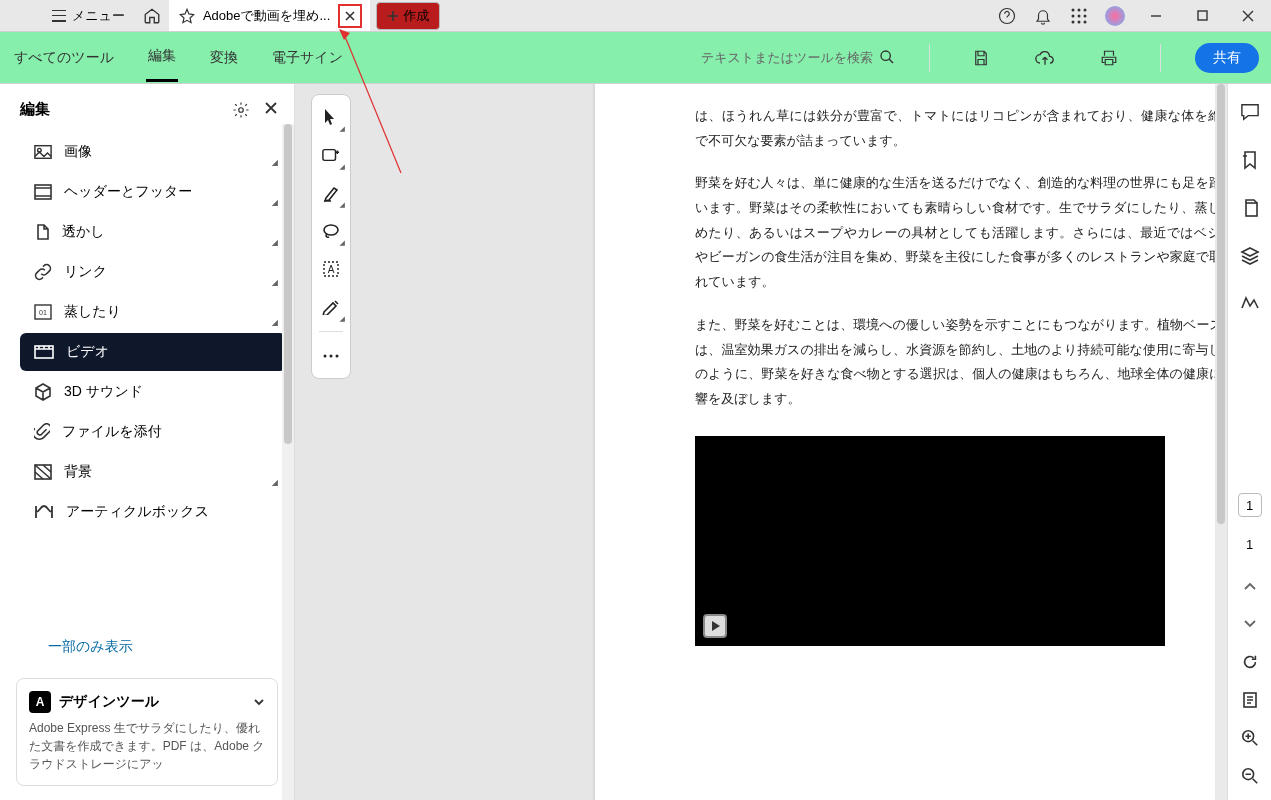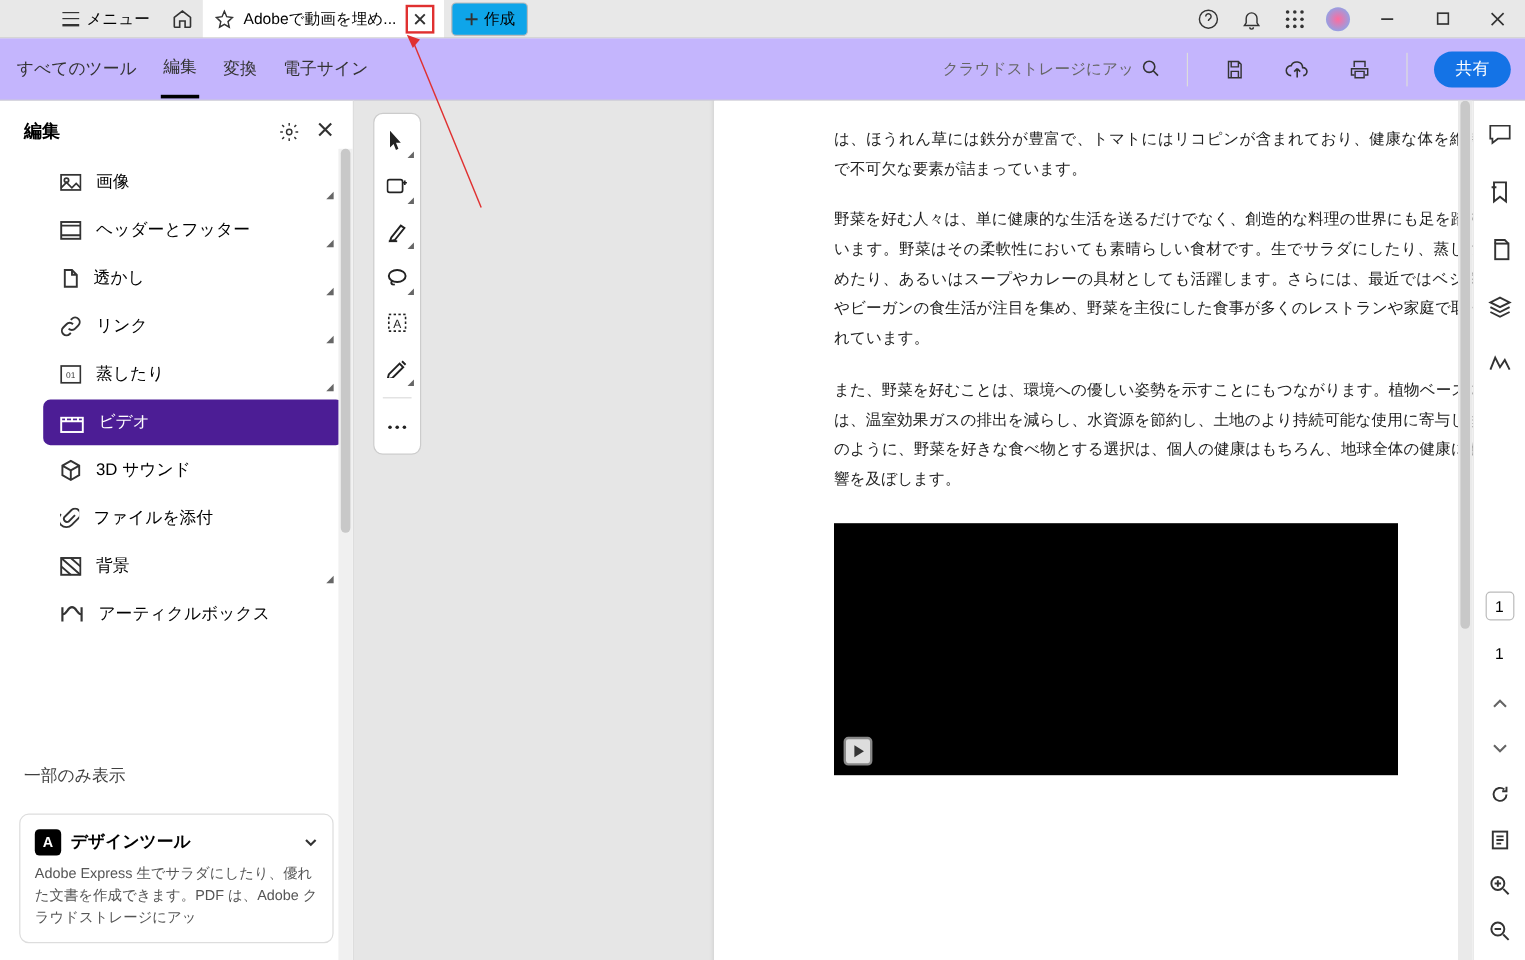--- a/index.html
+++ b/index.html
@@ -7,49 +7,49 @@
 
 
 .title-bar { height: 32px; background: #e8e8e8; display: flex; align-items: center; border-bottom: 1px solid #d0d0d0; }
 .menu-btn { display: flex; align-items: center; gap: 6px; padding: 0 10px; height: 100%; font-size: 13px; cursor: pointer; margin-left: 42px; }
 .hamburger { display: inline-block; width: 14px; height: 12px; position: relative; }
 .hamburger::before, .hamburger::after, .hamburger span { content: ""; position: absolute; left: 0; right: 0; height: 1.5px; background: #333; }
 .hamburger::before { top: 0; } .hamburger span { top: 5px; } .hamburger::after { bottom: 0; }
 .home-btn { width: 34px; height: 100%; display: flex; align-items: center; justify-content: center; cursor: pointer; }
 .tab { display: flex; align-items: center; height: 100%; padding: 0 8px 0 10px; background: #fff; gap: 8px; font-size: 13px; min-width: 180px; }
 .tab .close-btn { width: 24px; height: 24px; display: flex; align-items: center; justify-content: center; cursor: pointer; border: 2px solid #e03030; }
-.new-tab-btn { display: flex; align-items: center; gap: 4px; margin-left: 6px; padding: 4px 10px; border: 1px solid #bbb; border-radius: 4px; background: #0ea5e9; font-size: 13px; cursor: pointer; }
+.new-tab-btn { display: flex; align-items: center; gap: 4px; margin-left: 6px; padding: 4px 10px; border: 1px solid #bbb; border-radius: 4px; background: #b91c1c; font-size: 13px; cursor: pointer; }
 .title-spacer { flex: 1; }
 .title-icon { width: 36px; height: 100%; display: flex; align-items: center; justify-content: center; cursor: pointer; }
 .profile-icon { width: 20px; height: 20px; border-radius: 50%; background: radial-gradient(circle, #ff6b9d, #6bb5ff); }
 .win-btn { width: 46px; height: 100%; display: flex; align-items: center; justify-content: center; cursor: pointer; font-size: 14px; }
 
 
-.toolbar { height: 52px; background: #c4b5fd; display: flex; align-items: center; border-bottom: 1px solid #d0d0d0; padding: 0 12px; gap: 18px; }
+.toolbar { height: 52px; background: #86efac; display: flex; align-items: center; border-bottom: 1px solid #d0d0d0; padding: 0 12px; gap: 30px; }
 .tool-tab { font-size: 14px; padding: 14px 2px; cursor: pointer; color: #333; }
 .tool-tab.active { border-bottom: 3px solid #000; font-weight: 500; }
 .toolbar-spacer { flex: 1; }
 .search-box { font-size: 13px; color: #666; padding: 4px 22px 4px 4px; position: relative; }
 .tb-icon { width: 34px; height: 34px; display: flex; align-items: center; justify-content: center; cursor: pointer; }
 .tb-divider { width: 1px; height: 28px; background: #ddd; margin: 0 4px; }
 .share-btn { background: #1473e6; color: #fff; border-radius: 16px; padding: 6px 18px; font-size: 14px; cursor: pointer; }
 
 
 .main { display: flex; height: calc(100% - 84px); }
 
 
 .left-panel { width: 295px; background: #fff; border-right: 1px solid #ddd; display: flex; flex-direction: column; position: relative; }
 .panel-header { display: flex; align-items: center; justify-content: space-between; padding: 16px 16px 12px 20px; }
 .panel-header h3 { font-size: 15px; font-weight: 600; }
 .panel-hdr-icons { display: flex; gap: 14px; }
-.panel-list { overflow-y: auto; flex: 1; padding-left: 6px; margin-left: 16px; }
+.panel-list { overflow-y: auto; flex: 1; padding-left: 6px; }
 .panel-item { display: flex; align-items: center; gap: 12px; padding: 10px 14px; font-size: 14px; cursor: pointer; border-radius: 6px; margin: 2px 8px 2px 14px; position: relative; }
-.panel-item.selected { background: #4c1d95; color: #fff; align-items: flex-end; }
+.panel-item.selected { background: #0f172a; color: #fff; }
 .panel-item .sub-arrow { position: absolute; right: 8px; bottom: 4px; font-size: 8px; color: #666; }
-.panel-show-link { color: #404040; font-size: 14px; padding: 8px 20px; cursor: pointer; }
+.panel-show-link { color: #0369a1; font-size: 14px; padding: 8px 20px; cursor: pointer; margin-left: 28px; }
 .design-card { margin: 14px 16px; border: 1px solid #ddd; border-radius: 8px; padding: 12px; }
 .design-card-hdr { display: flex; align-items: center; gap: 8px; font-weight: 600; font-size: 14px; }
 .design-card-body { font-size: 12px; color: #555; margin-top: 6px; line-height: 1.5; }
 .adobe-logo { width: 22px; height: 22px; border-radius: 4px; background: #000; display: flex; align-items: center; justify-content: center; color: #fff; font-size: 12px; font-weight: bold; }
 .scroll-track { position: absolute; right: 0; top: 40px; bottom: 0; width: 12px; background: #f0f0f0; }
 .scroll-thumb { position: absolute; left: 2px; right: 2px; top: 0; height: 320px; background: #c8c8c8; border-radius: 4px; }
 
 
 .doc-area { flex: 1; background: #e6e6e6; position: relative; overflow: hidden; }
 .page { position: absolute; left: 300px; top: -20px; width: 780px; background: #fff; padding: 40px 100px 200px 100px; min-height: 900px; box-shadow: 0 0 4px rgba(0,0,0,0.15); }
@@ -157,21 +157,21 @@
     </div>
 </div>
 
 <div class="toolbar">
   <div class="tool-tab">すべてのツール</div>
   <div class="tool-tab active">編集</div>
   <div class="tool-tab">変換</div>
   <div class="tool-tab">電子サイン</div>
   <div class="toolbar-spacer"></div>
   <div class="search-box">
-    <span>クラウドストレージにアッ</span>
+    <span>テキストまたはツールを検索</span>
     <svg width="16" height="16" viewBox="0 0 24 24" fill="none" stroke="#333" stroke-width="2" style="position:absolute;right:0;top:4px">
         <circle cx="10" cy="10" r="7"></circle>
         <path d="M21 21l-6-6"></path>
       </svg>
   </div>
   <div class="tb-divider"></div>
   <div class="tb-icon">
       <svg width="18" height="18" viewBox="0 0 24 24" fill="none" stroke="#333" stroke-width="1.6">
         <path d="M5 3h11l3 3v15H5zM8 3v6h8V3M8 21v-7h8v7"></path>
       </svg>

